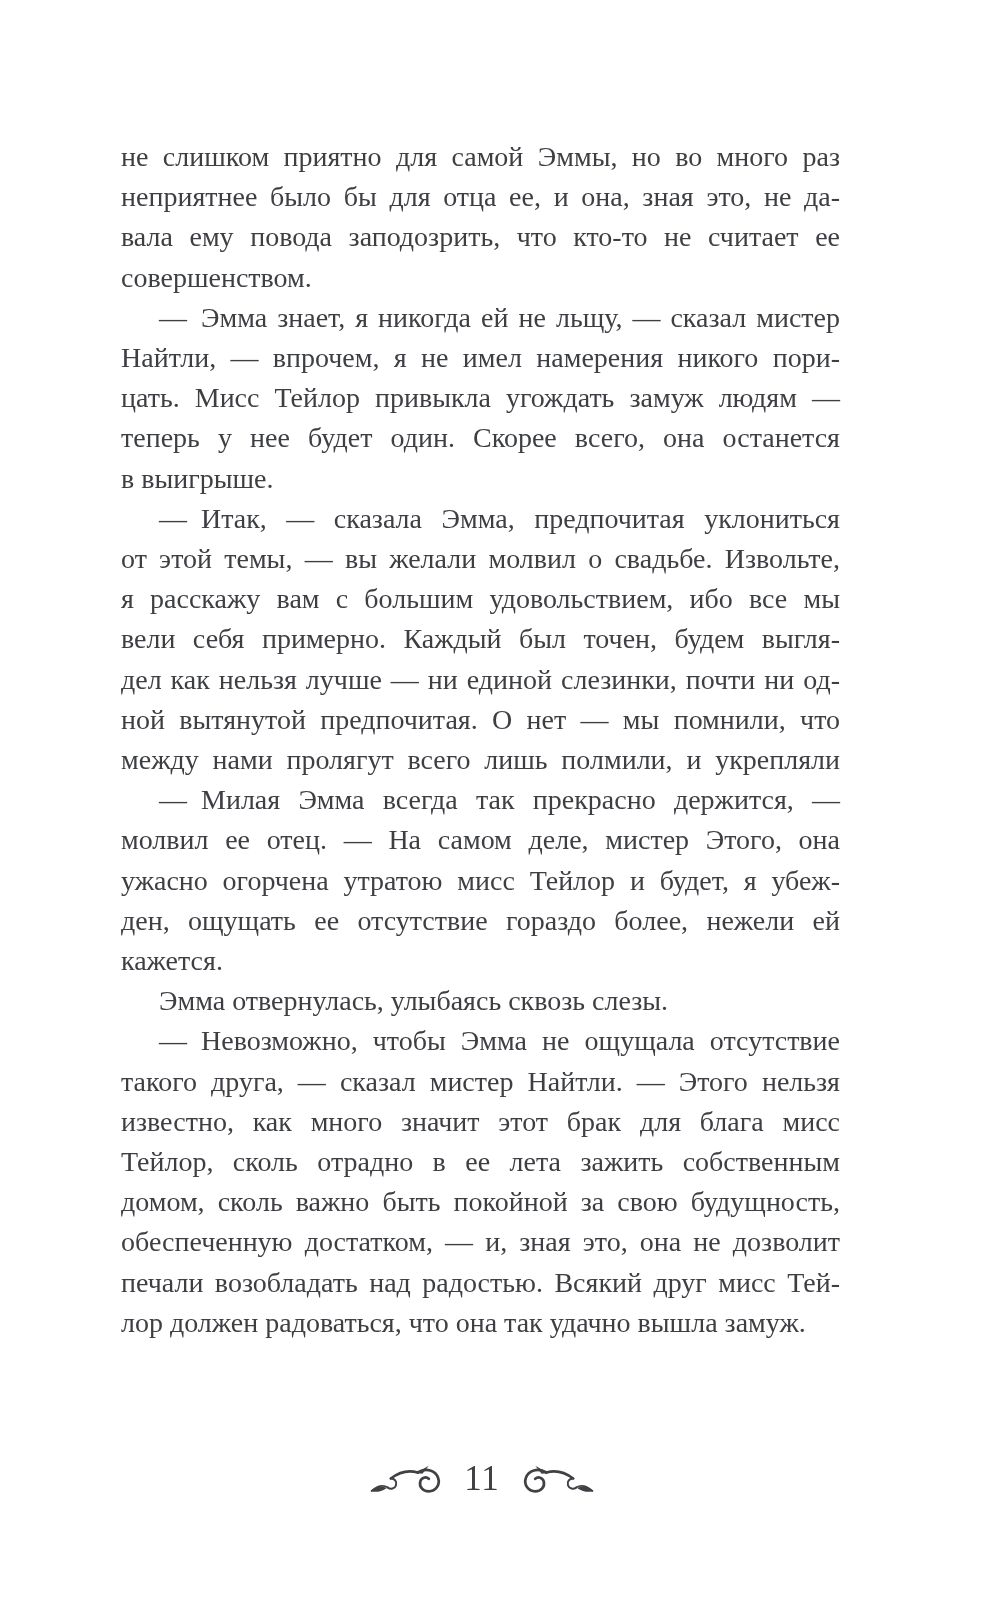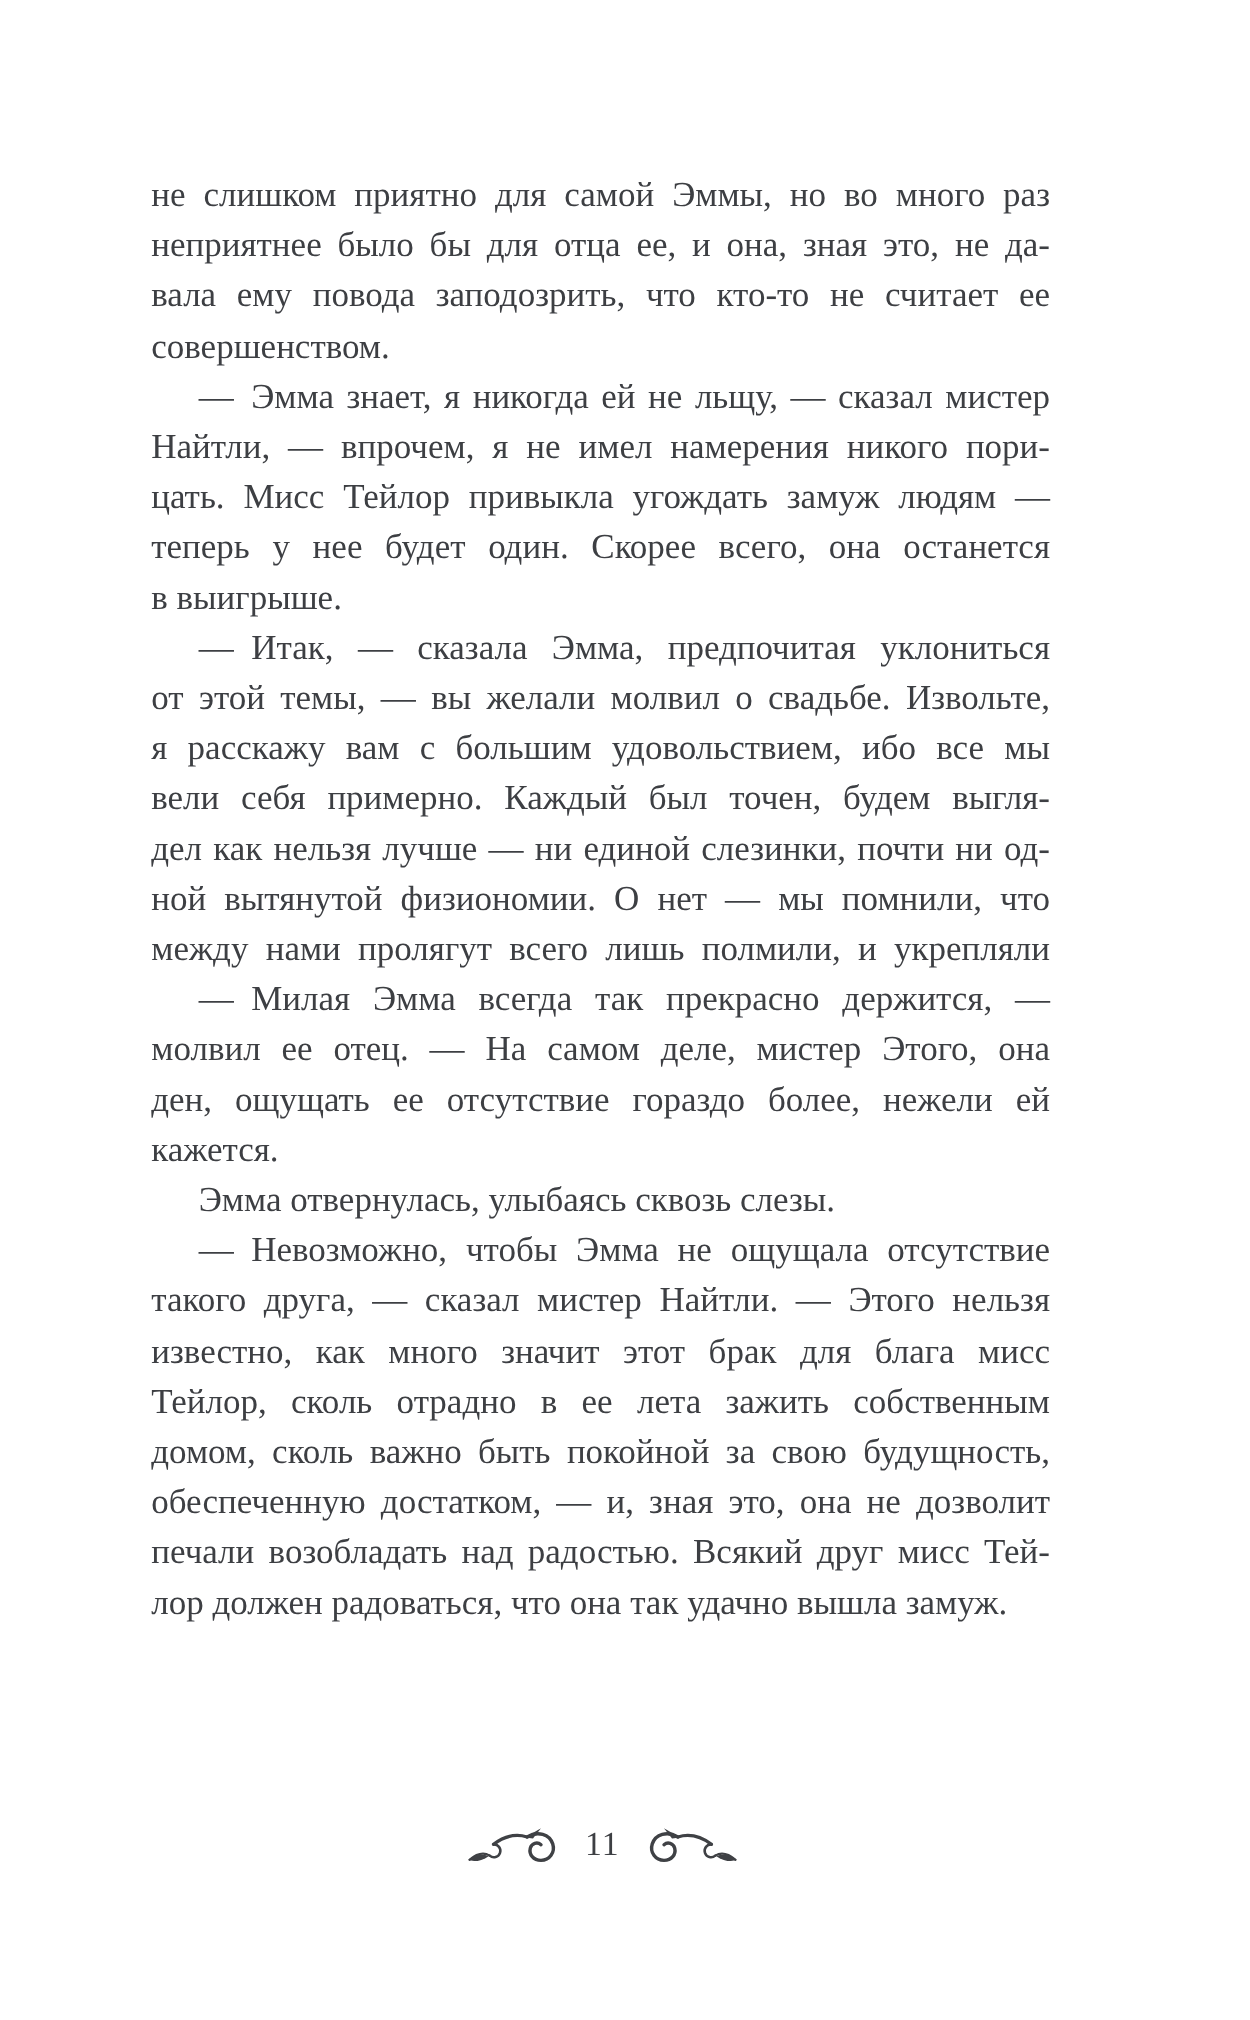--- a/index.html
+++ b/index.html
@@ -43,21 +43,21 @@
     gap: 13px;
     transform: translateX(-18px);
   }
   .flourish {
     width: 82px;
     height: 35px;
     display: block;
   }
   .flourish.mirrored { transform: scaleX(-1); }
   .page-num {
-    font-size: 27px;
+    font-size: 35px;
     line-height: 1;
     color: #3d3f43;
     padding-bottom: 6px;
     letter-spacing: 1px;
   }
 </style>
 </head>
 <body>
 
 <div class="page">
@@ -75,26 +75,27 @@
         <div class="line">цать. Мисс Тейлор привыкла угождать замуж людям —</div>
         <div class="line">теперь у нее будет один. Скорее всего, она останется</div>
         <div class="line last">в выигрыше.</div>
       </div>
       <div class="para indent">
         <div class="line first">— Итак, — сказала Эмма, предпочитая уклониться</div>
         <div class="line">от этой темы, — вы желали молвил о свадьбе. Извольте,</div>
         <div class="line">я расскажу вам с большим удовольствием, ибо все мы</div>
         <div class="line">вели себя примерно. Каждый был точен, будем выгля-</div>
         <div class="line">дел как нельзя лучше — ни единой слезинки, почти ни од-</div>
-        <div class="line">ной вытянутой физиономии. О нет — мы помнили, что</div>
+        <div class="line">ной вытянутой предпочитая. О нет — мы помнили, что</div>
         <div class="line">между нами пролягут всего лишь полмили, и укрепляли</div>
       </div>
       <div class="para indent">
         <div class="line first">— Милая Эмма всегда так прекрасно держится, —</div>
         <div class="line">молвил ее отец. — На самом деле, мистер Этого, она</div>
+        <div class="line">ужасно огорчена утратою мисс Тейлор и будет, я убеж-</div>
         <div class="line">ден, ощущать ее отсутствие гораздо более, нежели ей</div>
         <div class="line last">кажется.</div>
       </div>
       <div class="para indent">
         <div class="line first last">Эмма отвернулась, улыбаясь сквозь слезы.</div>
       </div>
       <div class="para indent">
         <div class="line first">— Невозможно, чтобы Эмма не ощущала отсутствие</div>
         <div class="line">такого друга, — сказал мистер Найтли. — Этого нельзя</div>
         <div class="line">известно, как много значит этот брак для блага мисс</div>

